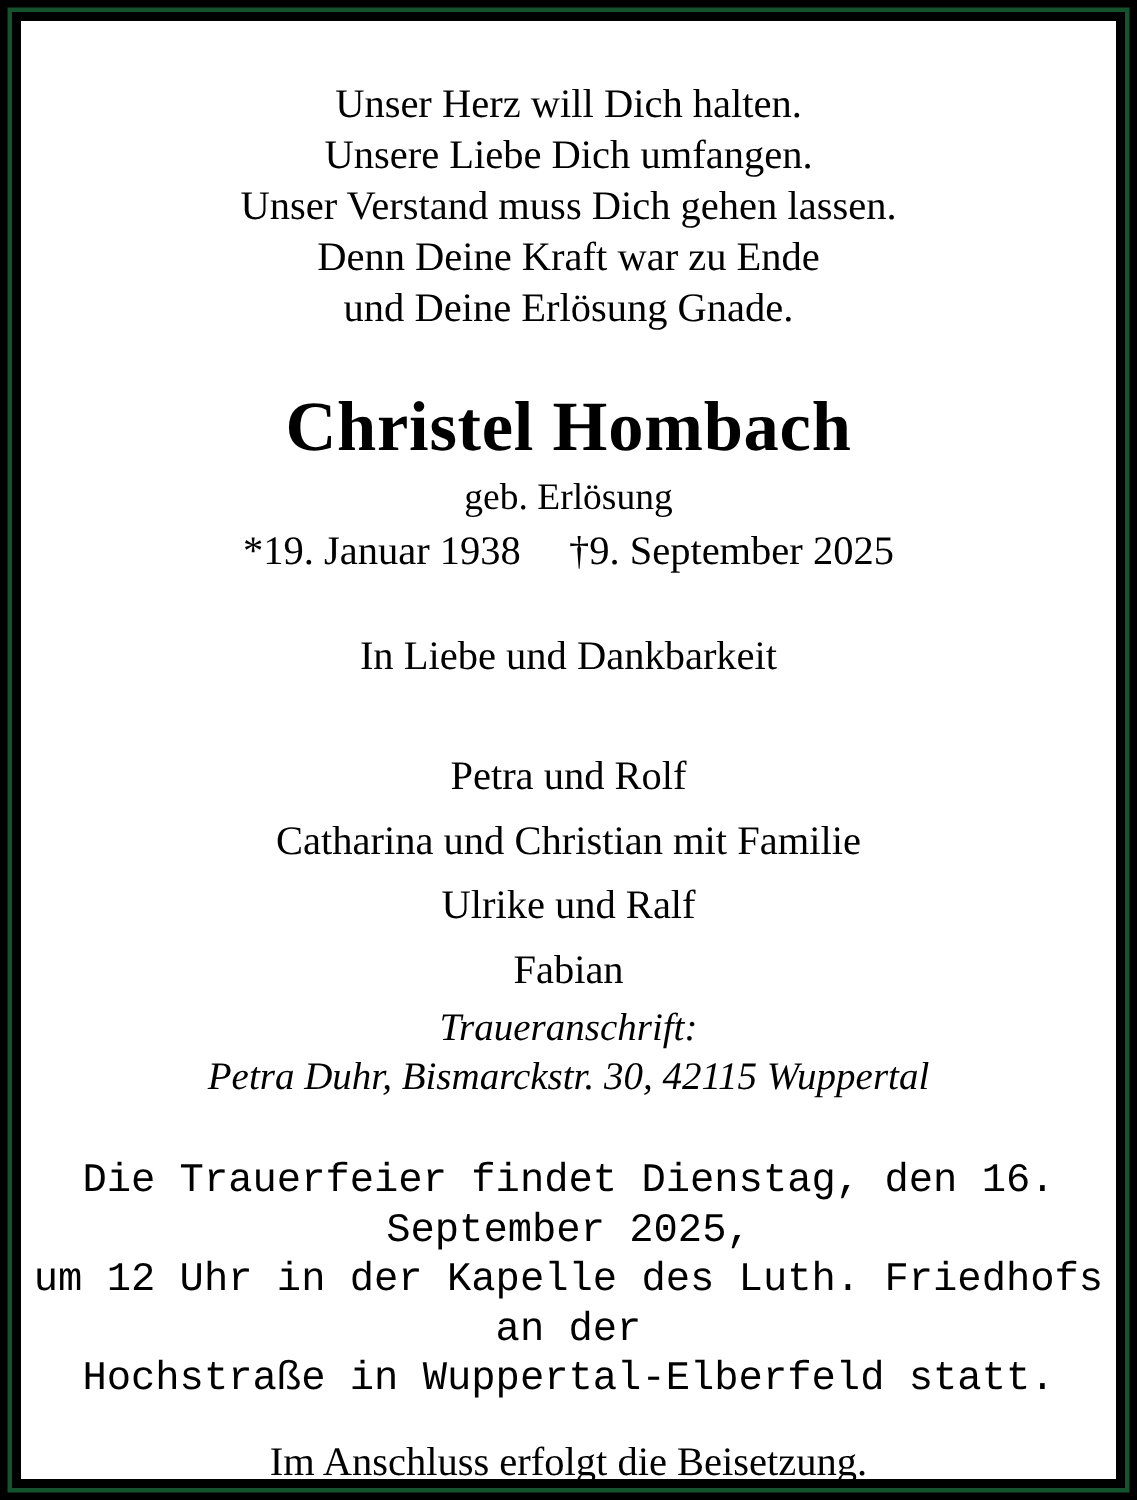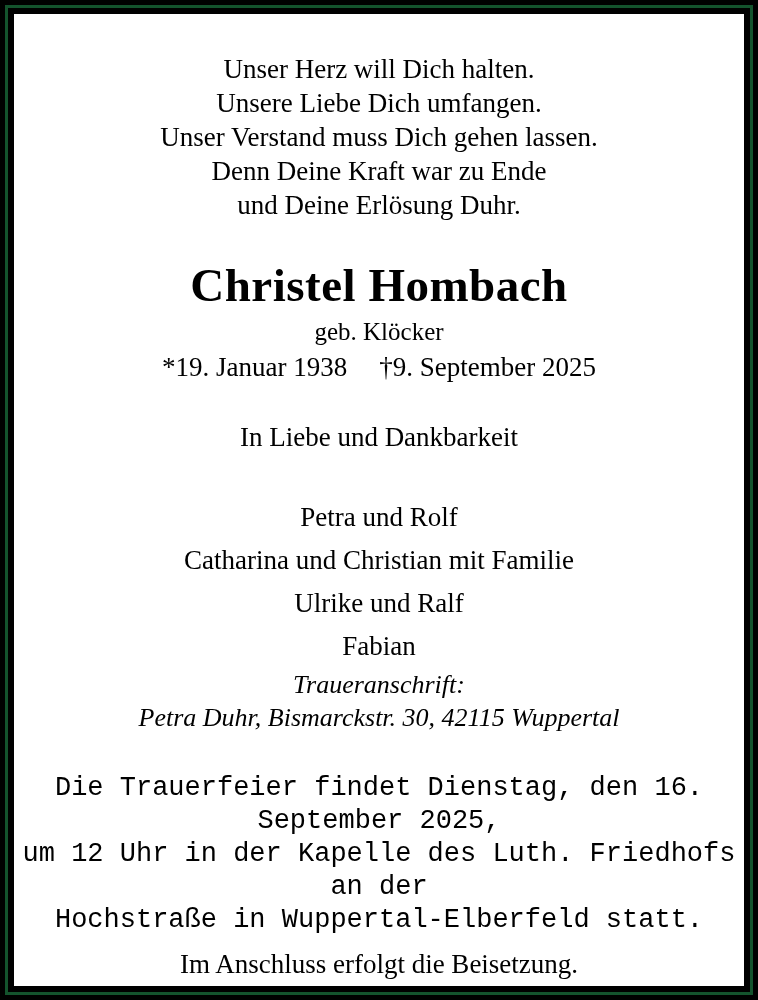--- a/index.html
+++ b/index.html
@@ -78,42 +78,42 @@
   }
 
   .service-block {
     margin-top: 38px;
     font-size: 27px;
     line-height: 33px;
     font-family: Liberation Mono, monospace;
   }
 
   .burial-note {
-    margin-top: 11px;
+    margin-top: 21px;
     font-size: 27px;
     line-height: 33px;
   }
 </style>
 </head>
 <body>
 
 <div class="card">
   <div class="card-inner">
 
     <div class="poem">
       <div>Unser Herz will Dich halten.</div>
       <div>Unsere Liebe Dich umfangen.</div>
       <div>Unser Verstand muss Dich gehen lassen.</div>
       <div>Denn Deine Kraft war zu Ende</div>
-      <div>und Deine Erlösung Duhr.</div>
+      <div>und Deine Erlösung Gnade.</div>
     </div>
 
     <h1 class="deceased-name">Christel Hombach</h1>
 
-    <div class="maiden-name">geb. Klöcker</div>
+    <div class="maiden-name">geb. Erlösung</div>
 
     <div class="life-dates">
       <span>*19. Januar 1938</span>
       <span>†9. September 2025</span>
     </div>
 
     <div class="dedication">In Liebe und Dankbarkeit</div>
 
     <div class="mourners">
       <div>Petra und Rolf</div>

